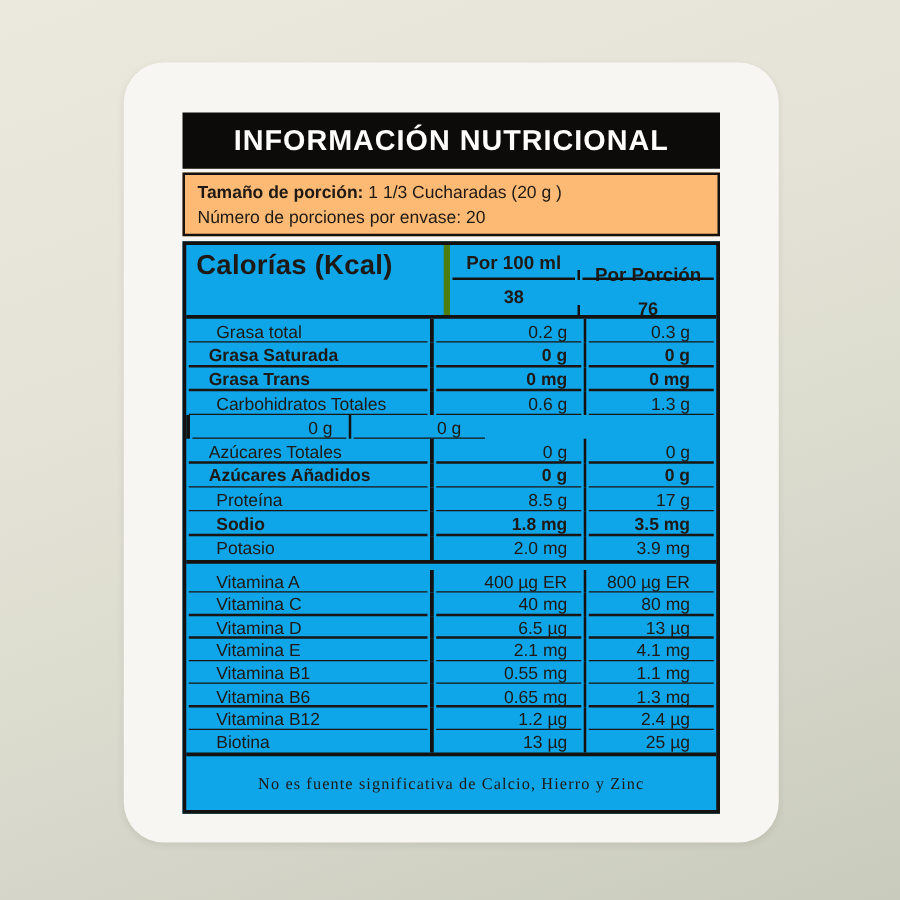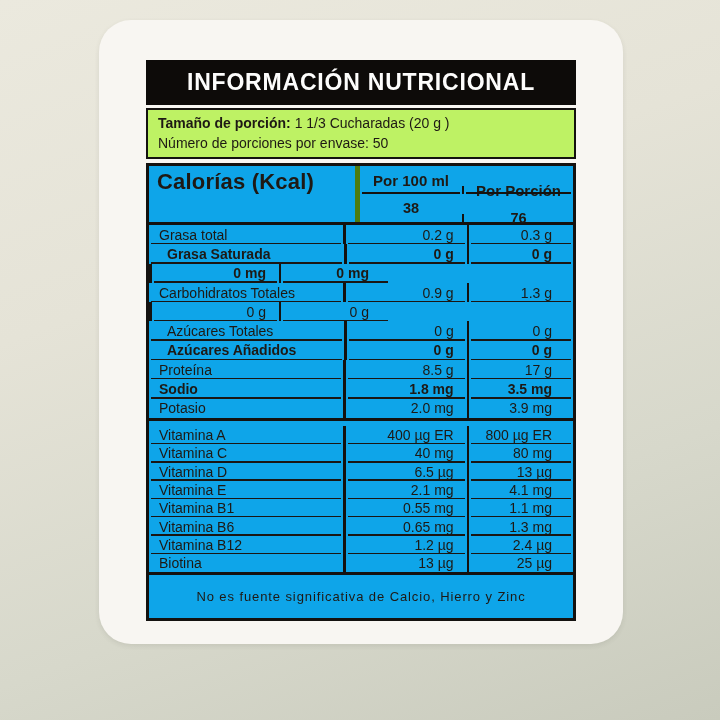--- a/index.html
+++ b/index.html
@@ -3,33 +3,33 @@
 <meta charset="utf-8">
 <style>
   * { margin:0; padding:0; box-sizing:border-box; }
   html,body { width:720px; height:720px; overflow:hidden; }
   body {
     font-family:"Liberation Sans", sans-serif;
     background:linear-gradient(160deg,#ebe9de 0%,#e5e3d7 35%,#d7d8cb 70%,#c9cbbd 100%);
     color:#1e1914;
   }
   .card {
-    position:absolute; left:99px; top:20px; width:524px; height:624px;
+    position:absolute; left:99px; top:50px; width:524px; height:624px;
     background:#f8f6f2; border-radius:32px;
     box-shadow:0 2px 5px rgba(60,60,45,0.10);
   }
   .label { width:430px; margin:40px auto 0 auto; }
 
   .title-bar {
     background:#0d0b09; color:#fdfdfc; height:45px;
     display:flex; align-items:center; justify-content:center;
     font-weight:bold; font-size:23px; letter-spacing:0.8px;
   }
   .serving-box {
-    margin-top:3px; border:2px solid #141210; background:#bef264;
+    margin-top:3px; border:2px solid #141210; background:#fdba74;
     padding:3px 10px 4px 10px; font-size:14px; line-height:20px;
   }
   .serving-box b { font-weight:bold; }
 
   .main-table {
     margin-top:4px; border:3px solid #141210; background:#0ea5e9;
   }
 
   
   .cal-section {
@@ -59,45 +59,45 @@
   .trow { display:flex; height:19.3px; align-items:center; font-size:14px; }
   .sec-vit .trow { height:18.3px; }
   .trow.bold { font-weight:bold; }
   .cell { position:relative; height:100%; display:flex; align-items:center; }
   .cell::after {
     content:""; position:absolute; left:2px; right:2px; bottom:0;
     height:1.5px; background:#1a1613;
   }
   .trow.last .cell::after { display:none; }
   .name { width:206px; }
-  .ind0 { padding-left:10px; }
+  .ind0 { padding-left:24px; }
   .ind1 { padding-left:18px; }
   .ind2 { padding-left:18px; }
   .val  { justify-content:flex-end; }
   .v1 { width:130px; border-left:3px solid #141210; padding-right:13px; }
   .v2 { width:111px; border-left:2px solid #141210; padding-right:21px;padding-left:10px; }
 
   .section-divider { height:3px; background:#141210; }
 
   .footnote {
     height:43px; display:flex; align-items:center; justify-content:center;
-    font-size:13px; letter-spacing:0.9px;
+    font-size:13px; letter-spacing:0.9px;font-family:Liberation Serif, serif;
   }
 </style>
 </head>
 <body>
 
 <div class="card">
   <div class="label">
 
     <div class="title-bar">INFORMACIÓN NUTRICIONAL</div>
 
     <div class="serving-box">
       <div><b>Tamaño de porción:</b><span> 1 1/3 Cucharadas (20 g )</span></div>
-      <div>Número de porciones por envase: 50</div>
+      <div>Número de porciones por envase: 20</div>
     </div>
 
     <div class="main-table">
 
       <div class="cal-section">
         <div class="cal-title">Calorías (Kcal)</div>
         <div class="colhead v1b">Por 100 ml</div>
         <div class="colhead v2b">Por Porción</div>
         <div class="calval v1b">38</div>
         <div class="calval v2b">76</div>
@@ -108,26 +108,27 @@
             <div class="cell name ind0">Grasa total</div>
             <div class="cell val v1">0.2 g</div>
             <div class="cell val v2">0.3 g</div>
           </div>
           <div class="trow bold">
             <div class="cell name ind1">Grasa Saturada</div>
             <div class="cell val v1">0 g</div>
             <div class="cell val v2">0 g</div>
           </div>
           <div class="trow bold">
+            <div class="cell name ind1">Grasa Trans</div>
             <div class="cell val v1">0 mg</div>
             <div class="cell val v2">0 mg</div>
           </div>
           <div class="trow">
             <div class="cell name ind0">Carbohidratos Totales</div>
-            <div class="cell val v1">0.9 g</div>
+            <div class="cell val v1">0.6 g</div>
             <div class="cell val v2">1.3 g</div>
           </div>
           <div class="trow">
             <div class="cell val v1">0 g</div>
             <div class="cell val v2">0 g</div>
           </div>
           <div class="trow">
             <div class="cell name ind1">Azúcares Totales</div>
             <div class="cell val v1">0 g</div>
             <div class="cell val v2">0 g</div>

